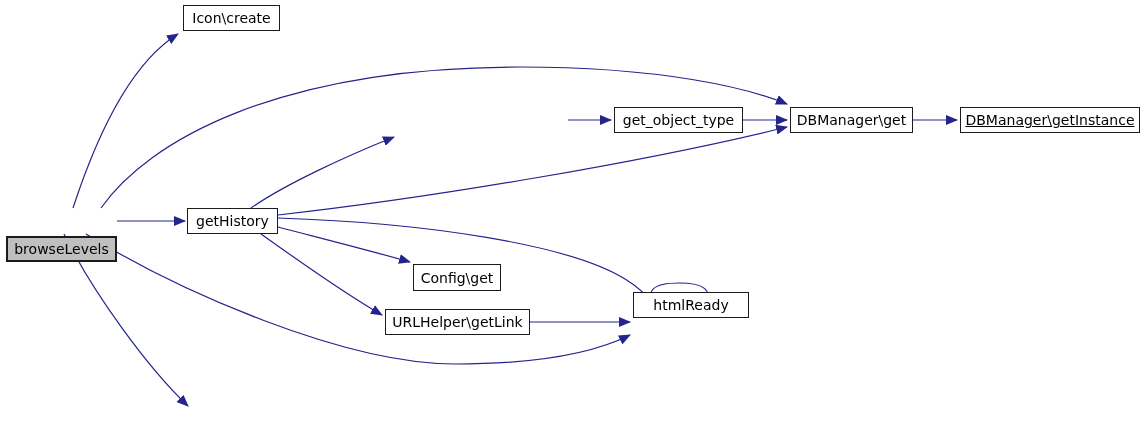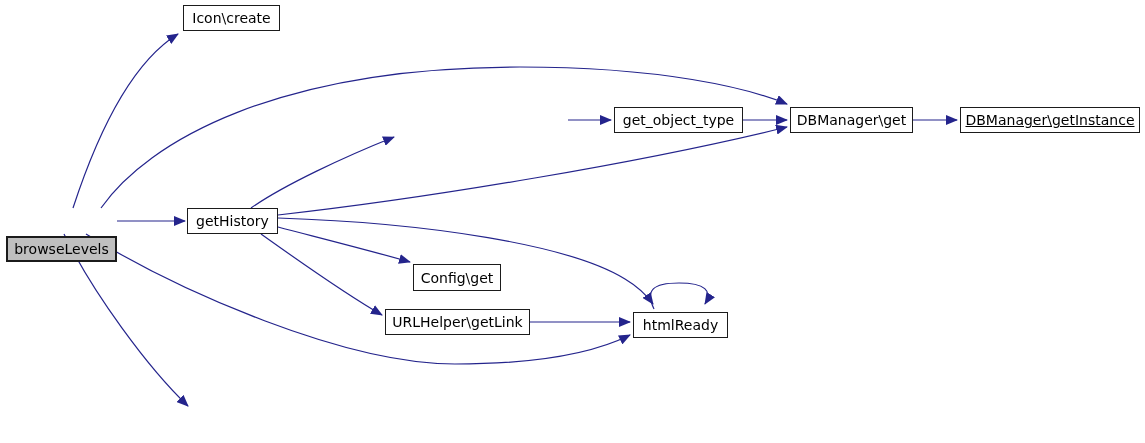--- a/index.html
+++ b/index.html
@@ -76,14 +76,14 @@
     </svg>
 
 <div class="node root" style="left: 6px; top: 208px; width: 111px; height: 26px;">browseLevels</div>
     <div class="node" style="left: 183px; top: 5px; width: 97px; height: 26px;">Icon\create</div>
     <div class="node" style="left: 187px; top: 208px; width: 91px; height: 26px;">getHistory</div>
     <div class="node" style="left: 614px; top: 107px; width: 129px; height: 26px;">get_object_type</div>
     <div class="node" style="left: 790px; top: 107px; width: 123px; height: 26px; text-align: right;">DBManager\get</div>
     <div class="node" style="left: 960px; top: 107px; width: 180px; height: 26px; text-decoration: underline;">DBManager\getInstance</div>
     <div class="node" style="left: 413px; top: 258px; width: 88px; height: 27px; margin-top: 6px;">Config\get</div>
     <div class="node" style="left: 385px; top: 309px; width: 145px; height: 26px;">URLHelper\getLink</div>
-    <div class="node" style="left: 633px; top: 312px; width: 95px; height: 26px;">htmlReady</div>
+    <div class="node" style="left: 633px; top: 292px; width: 116px; height: 26px;">htmlReady</div>
   </div>
 
 </body></html>

